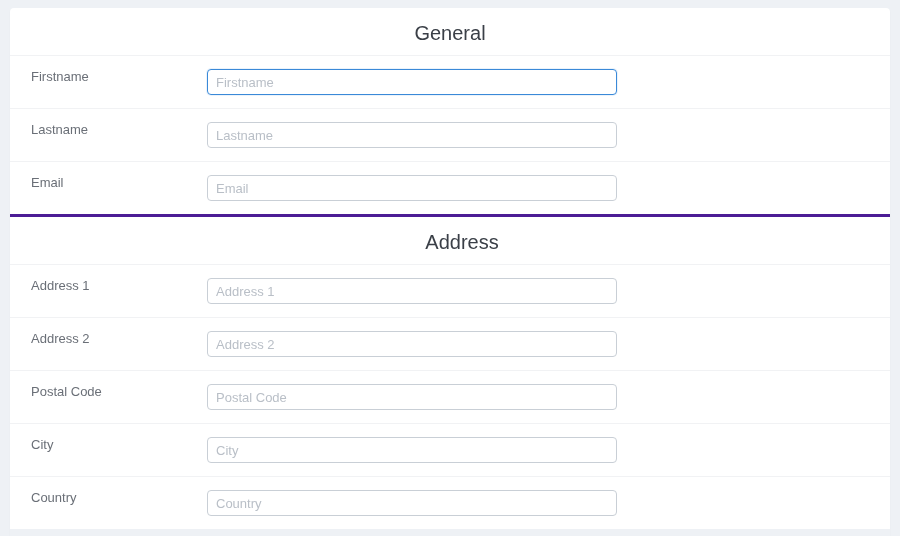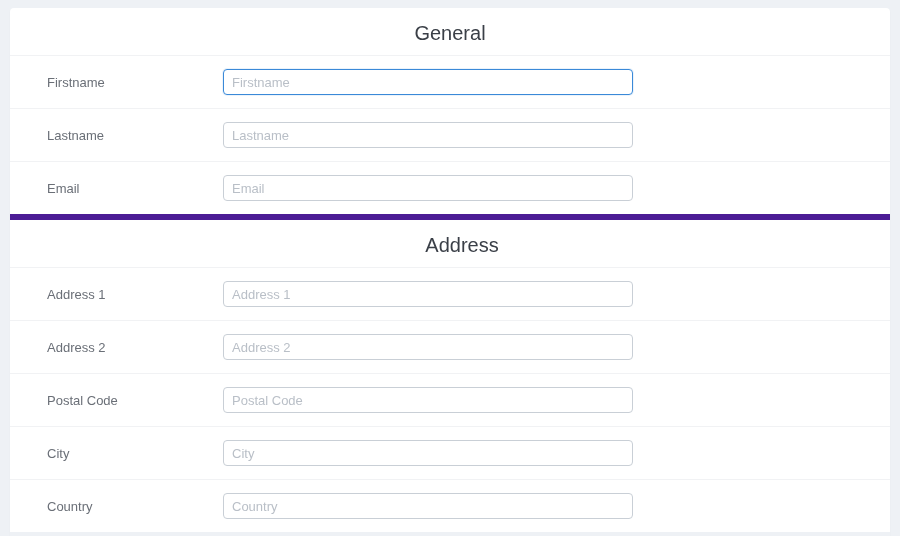--- a/index.html
+++ b/index.html
@@ -19,22 +19,21 @@
     }
     .section-title {
       text-align: center;
       font-size: 20px;
       font-weight: 500;
       color: #3a3f47;
       padding: 14px 0 10px 0;
     }
     .form-row {
       display: flex;
-      align-items: center;
-      padding: 13px 33px;
+      padding: 13px 17px;
       border-top: 1px solid #f1f2f4;
     }
     .form-row:first-of-type {
       border-top: none;
     }
     .form-label {
       width: 180px;
       font-size: 13px;
       color: #6a6f77;
       padding-left: 4px;
@@ -102,21 +101,21 @@
     </div>
   </div>
 
   <div class="form-row">
     <div class="form-label">Email</div>
     <div class="form-input-wrap">
       <input type="text" class="form-input" placeholder="Email" style="">
     </div>
   </div>
 
-  <div class="section-title" style="border-top:6px solid #4c1d95;padding-left:24px;">Address</div>
+  <div class="section-title" style="border-top:3px solid #4c1d95;padding-left:24px;">Address</div>
 
   <div class="form-row">
     <div class="form-label">Address 1</div>
     <div class="form-input-wrap">
       <input type="text" class="form-input" placeholder="Address 1" style="">
     </div>
   </div>
 
   <div class="form-row">
     <div class="form-label">Address 2</div>

